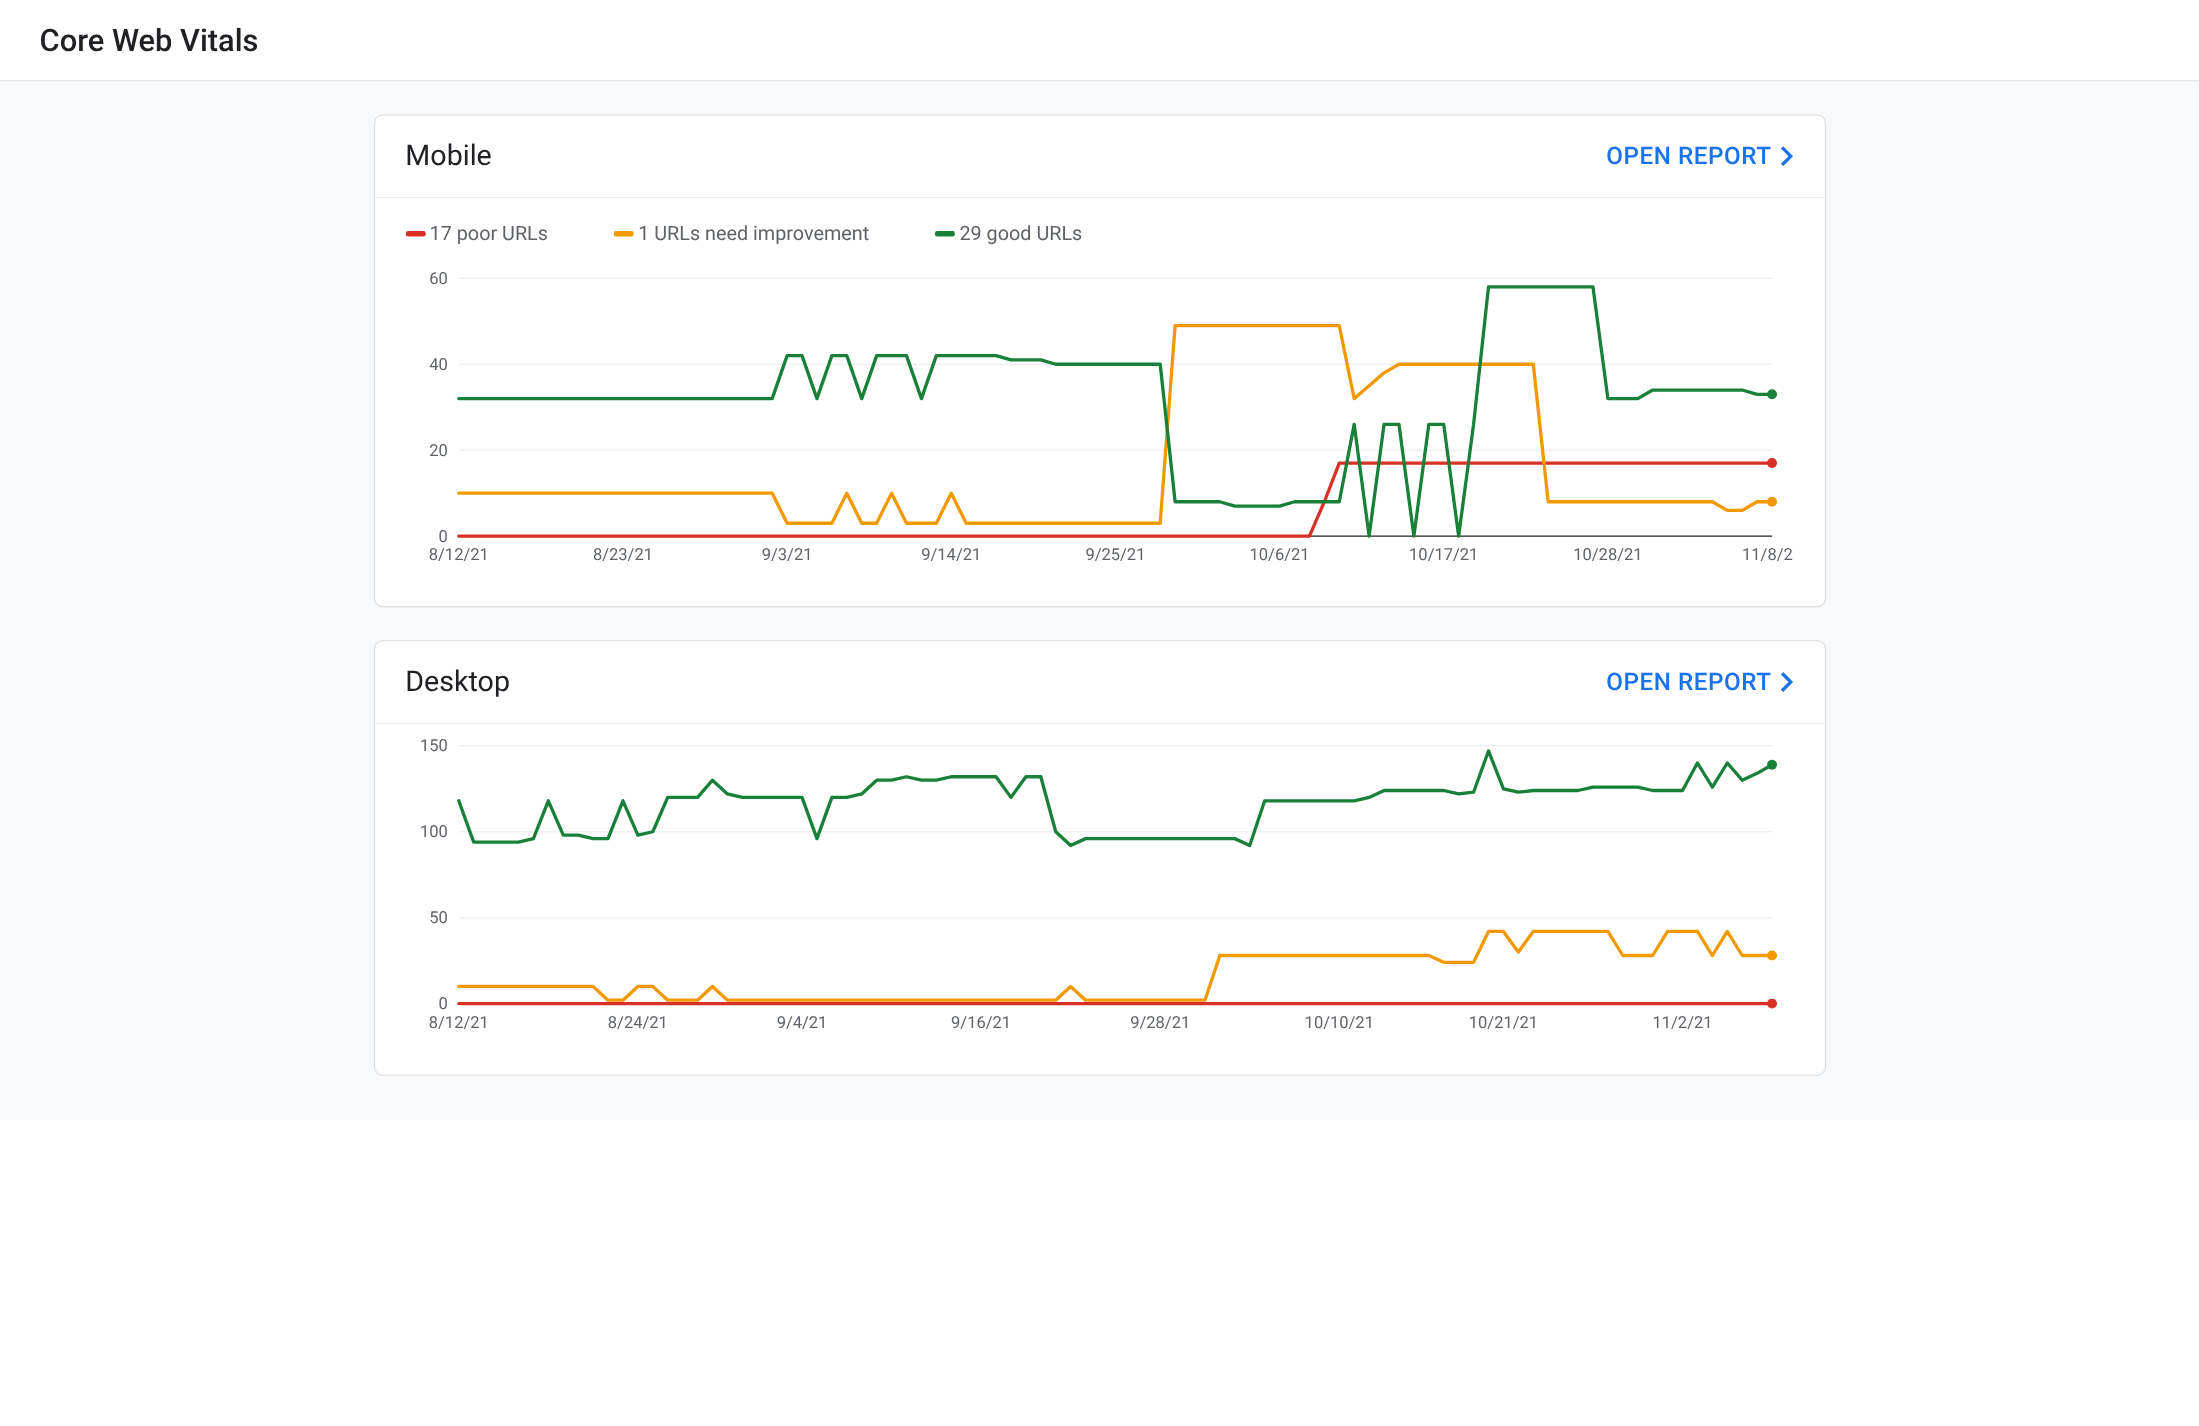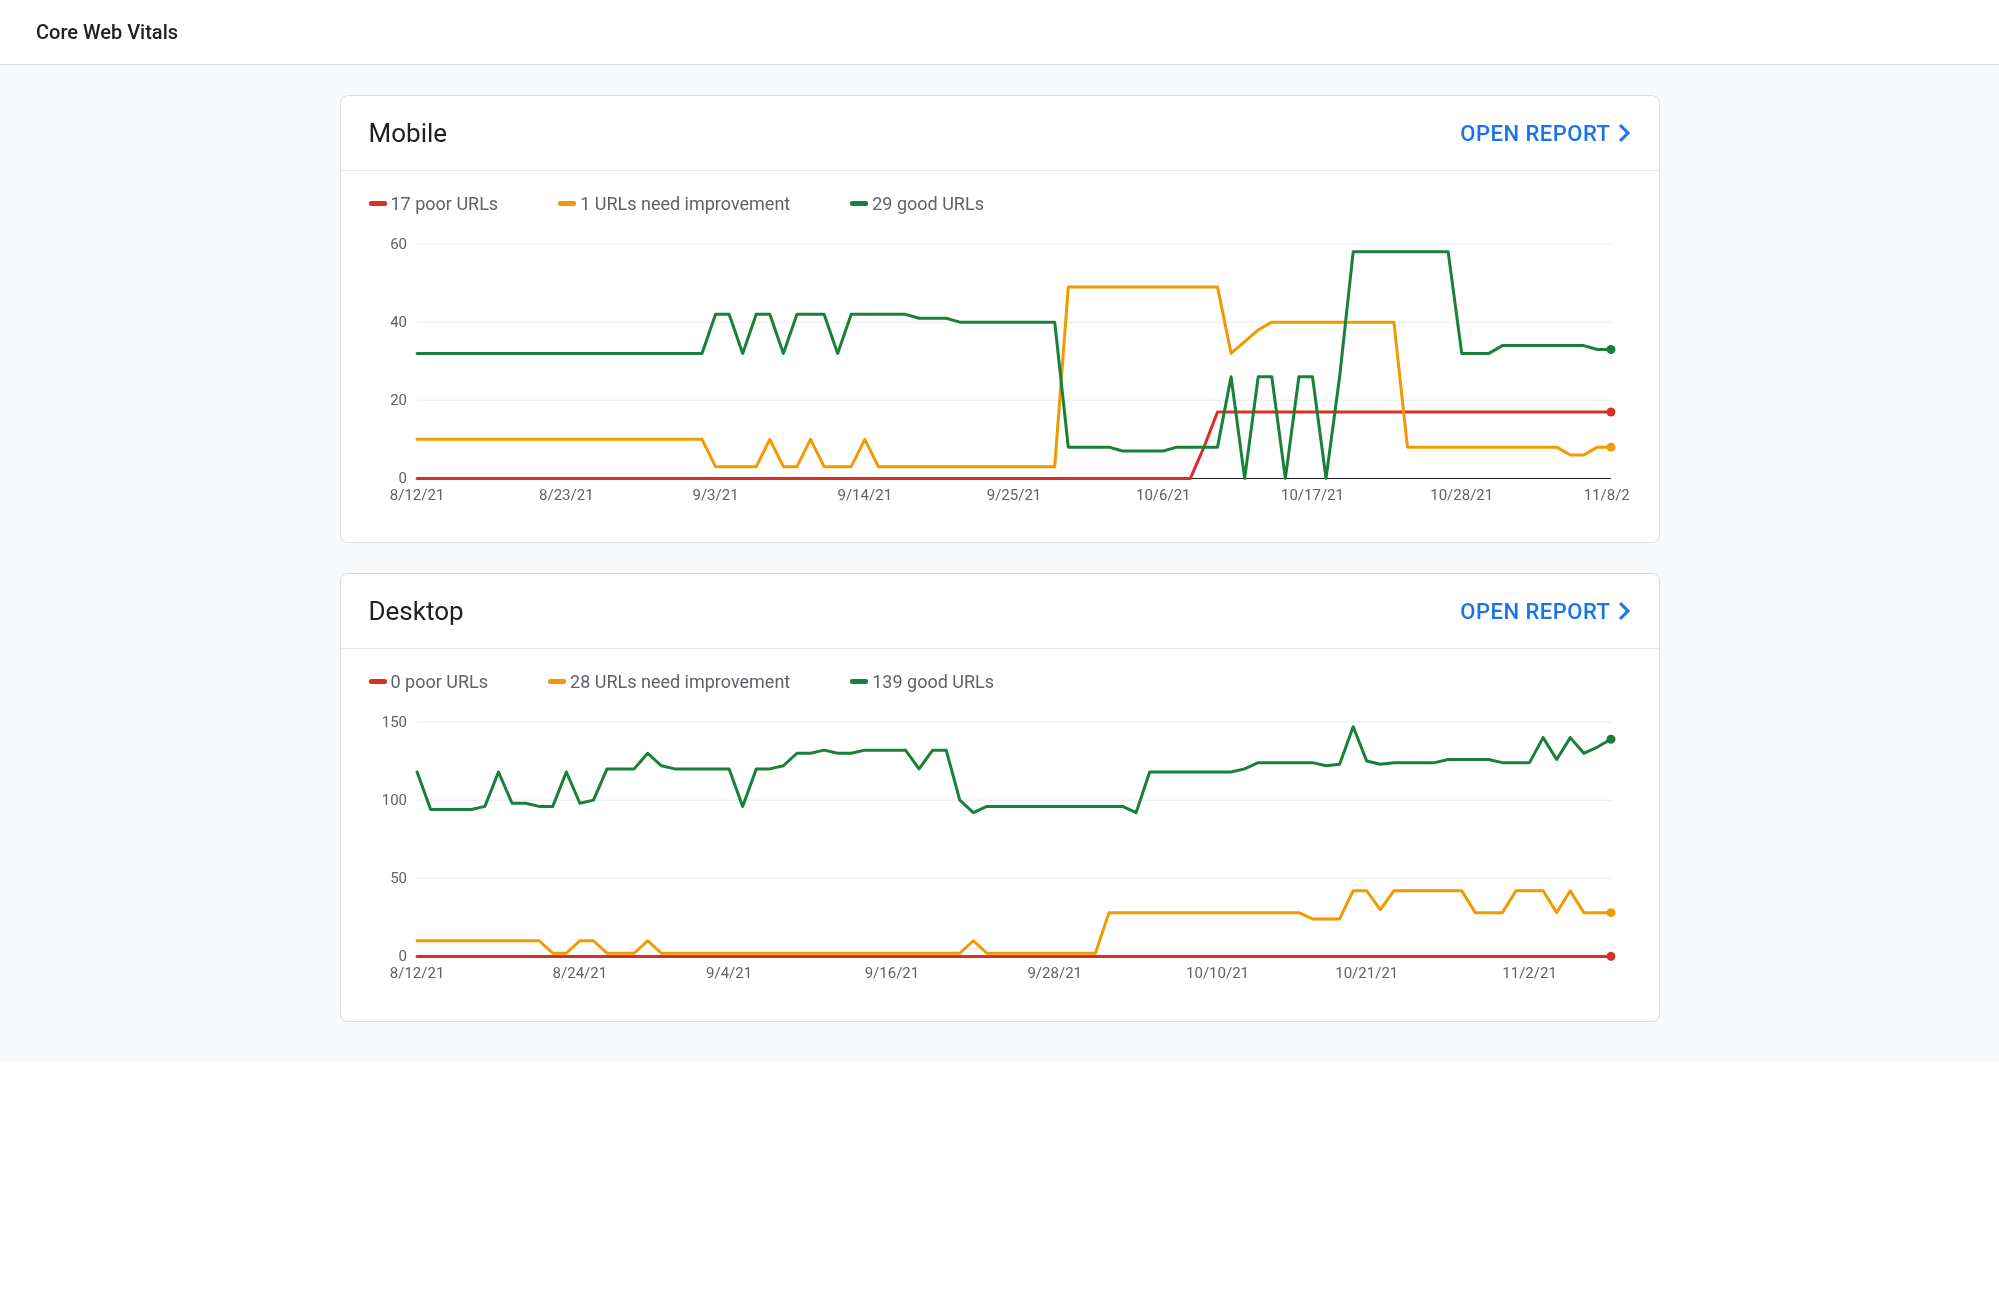--- a/index.html
+++ b/index.html
@@ -8,21 +8,21 @@
     background: #fff;
     color: #202124;
     width: 1999px;
   }
   .top-header {
     padding: 20px 36px;
     border-bottom: 1px solid #dadce0;
     box-shadow: 0 1px 2px rgba(0,0,0,0.05);
   }
   .top-header h1 {
-    font-size: 20px;
+    font-size: 28px;
     font-weight: 500;
     color: #202124;
   }
   .content {
     background: #f8f9fa;
     padding: 30px 0 40px 0;
     display: flex;
     flex-direction: column;
     align-items: center;
     gap: 30px;
@@ -140,34 +140,20 @@
     <div class="card-header">
       <div class="card-title">Desktop</div>
       <div class="open-report">
         <span>OPEN REPORT</span>
         <svg viewBox="0 0 8 12">
             <path d="M0 1.4 1.4 0 7.4 6 1.4 12 0 10.6 4.6 6z"></path>
           </svg>
       </div>
     </div>
     <div class="divider"></div>
-    <div class="legend">
-      <div class="legend-item">
-        <span class="swatch" style="background:#d93025"></span>
-        <span>0 poor URLs</span>
-      </div>
-      <div class="legend-item">
-        <span class="swatch" style="background:#f29900"></span>
-        <span>28 URLs need improvement</span>
-      </div>
-      <div class="legend-item">
-        <span class="swatch" style="background:#188038"></span>
-        <span>139 good URLs</span>
-      </div>
-    </div>
     <div class="chart-wrap">
       <svg class="chart-svg" id="chart-desktop" viewBox="0 0 1260 280">
           <line x1="48" y1="244" x2="1240" y2="244" class="axis-line"></line>
           <text x="38" y="249" text-anchor="end" class="tick-label">0</text>
           <line x1="48" y1="166" x2="1240" y2="166" class="grid-line"></line>
           <text x="38" y="171" text-anchor="end" class="tick-label">50</text>
           <line x1="48" y1="88" x2="1240" y2="88" class="grid-line"></line>
           <text x="38" y="93" text-anchor="end" class="tick-label">100</text>
           <line x1="48" y1="10" x2="1240" y2="10" class="grid-line"></line>
           <text x="38" y="15" text-anchor="end" class="tick-label">150</text>

